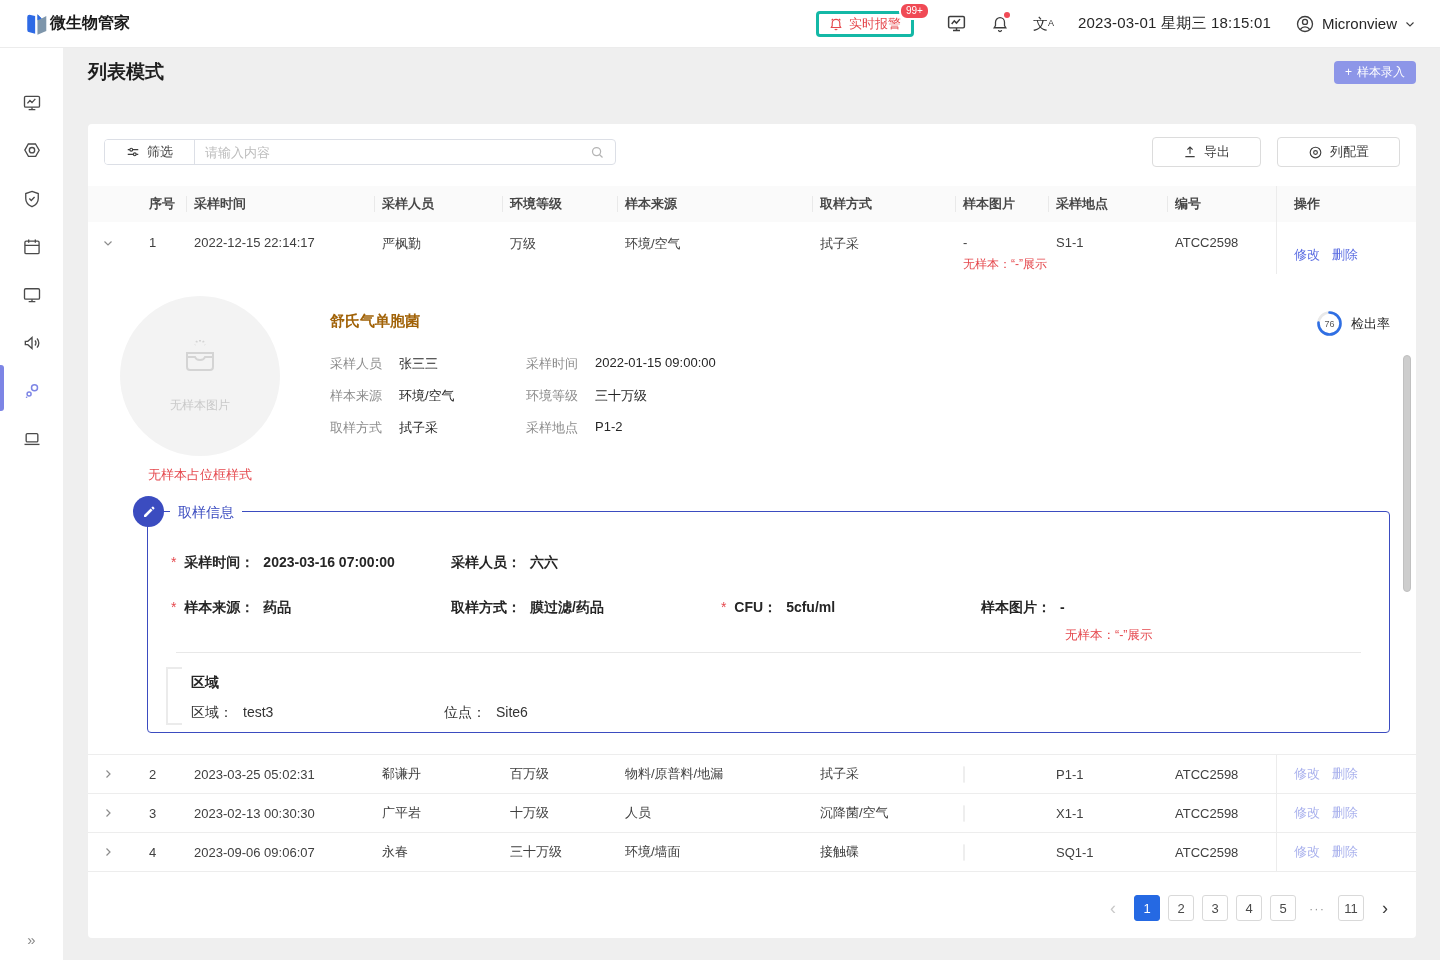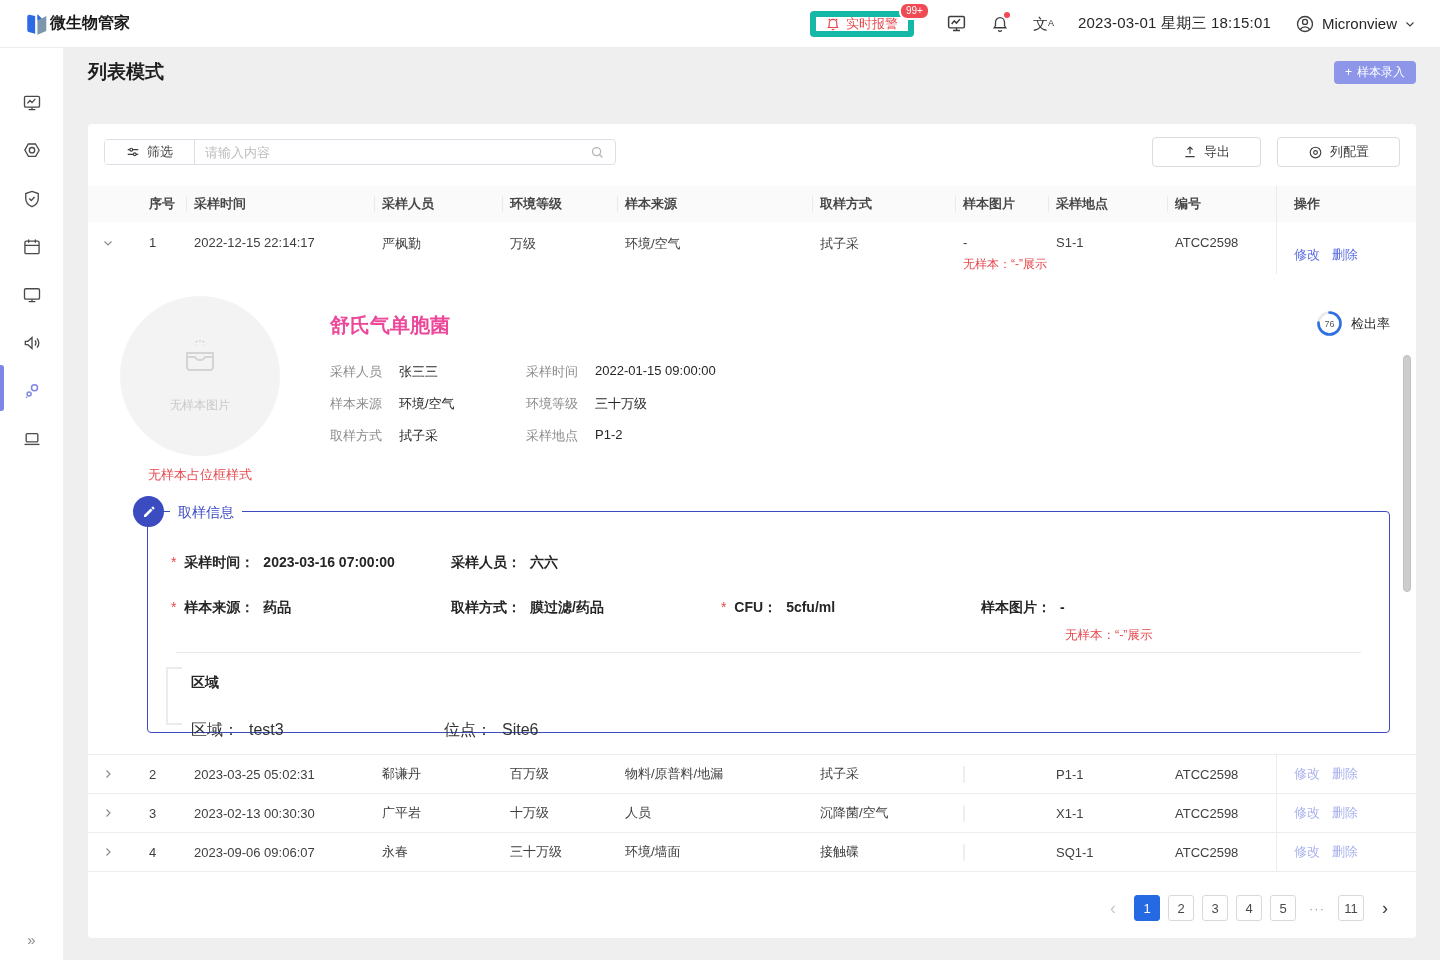--- a/index.html
+++ b/index.html
@@ -8,21 +8,21 @@
 
   
   .topbar { position:fixed; top:0; left:0; width:1440px; height:48px; background:#fff;
     display:flex; align-items:center; justify-content:space-between; padding:0 24px;
     border-bottom:1px solid #ececec; z-index:50; }
   .brand { display:flex; align-items:center; }
   .brand-name { font-size:16px; font-weight:700; color:#1a1a1a; }
   .top-right { display:flex; align-items:center; gap:24px; }
   .alarm-wrap { position:relative; margin-right:8px; }
   .alarm-btn { display:flex; align-items:center; gap:6px; height:26px; padding:0 10px;
-    border:6px solid #14b8a6; border-radius:4px; background:#fff; color:#e5484d;
+    border:3px solid #14b8a6; border-radius:4px; background:#fff; color:#e5484d;
     font-size:13px; cursor:pointer; }
   .alarm-badge { position:absolute; top:-9px; right:-16px; background:#f04a55; color:#fff;
     font-size:10px; line-height:14px; padding:0 5px; border-radius:8px; border:2px solid #fff; }
   .icon-btn { background:none; border:none; cursor:pointer; display:flex; align-items:center; position:relative; }
   .bell-dot { position:absolute; top:-2px; right:-1px; width:6px; height:6px; background:#f04a55; border-radius:50%; }
   .translate { font-size:15px; color:#333; line-height:1; }
   .translate small { font-size:9px; vertical-align:-3px; }
   .datetime { font-size:15px; color:#262626; letter-spacing:.2px; }
   .user { display:flex; align-items:center; gap:7px; cursor:pointer; }
   .user-name { font-size:15px; color:#262626; }
@@ -85,21 +85,21 @@
   .thumb-teal  { background:linear-gradient(125deg,#0c4457 0%, #17768c 45%, #0a3a4d 100%); }
 
   
   .expanded { position:relative; height:481px; border-bottom:1px solid #ededed; }
   .avatar { position:absolute; left:32px; top:22px; width:160px; height:160px; border-radius:50%;
     background:#f3f3f3; display:flex; flex-direction:column; align-items:center; justify-content:center; gap:24px; }
   .avatar-text { font-size:12px; color:#c9c9c9; }
   .avatar-note { position:absolute; left:32px; top:192px; width:160px; text-align:center;
     font-size:13px; color:#e5484d; }
   .detail-info { position:absolute; left:242px; top:38px; }
-  .detail-name { font-size:20px; font-weight:700; color:#ec4899;font-family:Liberation Mono, monospace; }
+  .detail-name { font-size:15px; font-weight:700; color:#a16207;font-family:Liberation Mono, monospace; }
   .pairs { margin-top:24px; display:grid; grid-template-columns:196px auto; row-gap:14px; font-size:13px; }
   .pair { display:flex; }
   .pair .pl { color:#8c8c8c; width:56px; }
   .pair .pv { color:#262626; font-weight:500; margin-left:13px; }
   .rate { position:absolute; right:26px; top:36px; display:flex; align-items:center; gap:8px; }
   .rate-num { font-size:13px; color:#262626; }
 
   .sbox { position:absolute; left:59px; top:237px; width:1243px; height:222px;
     border:1px solid #3b4cc0; border-radius:4px; }
   .sbox-icon { position:absolute; left:-15px; top:-16px; width:31px; height:31px; border-radius:50%;
@@ -107,21 +107,21 @@
   .sbox-title { position:absolute; left:22px; top:-10px; background:#fff; padding:0 8px;
     color:#3b4cc0; font-size:14px; line-height:20px; }
   .sf { position:absolute; font-size:14px; font-weight:700; color:#262626; white-space:nowrap; }
   .req::before { content:"*"; color:#e5484d; margin-right:4px; font-weight:400; }
   .sf .sv { margin-left:9px; }
   .sbox-note { position:absolute; left:917px; top:115px; font-size:12.5px; color:#e5484d; font-weight:400; }
   .sdivider { position:absolute; left:28px; top:140px; width:1185px; height:1px; background:#e8e8e8; }
   .bracket { position:absolute; left:18px; top:155px; width:16px; height:58px;
     border-left:2px solid #ebebeb; border-top:2px solid #ebebeb; border-bottom:2px solid #ebebeb; }
   .area-title { position:absolute; left:43px; top:162px; font-size:14px; font-weight:700; color:#262626; }
-  .af { position:absolute; top:208px; font-size:16px; color:#333; white-space:nowrap; }
+  .af { position:absolute; top:192px; font-size:14px; color:#333; white-space:nowrap; }
   .af .sv { margin-left:10px; }
   .scroll-thumb { position:absolute; right:5px; top:81px; width:8px; height:237px;
     background:#cdcdcd; border:1px solid #c0c0c0; border-radius:5px; }
 
   
   .pagination { display:flex; justify-content:flex-end; align-items:center; gap:8px;
     margin-top:23px; padding-right:18px; }
   .pg { min-width:26px; height:26px; display:flex; align-items:center; justify-content:center;
     border:1px solid #d9d9d9; border-radius:3px; background:#fff; font-size:13px; color:#4a4a4a; cursor:pointer; }
   .pg.active { background:#2569e3; border-color:#2569e3; color:#fff; }

